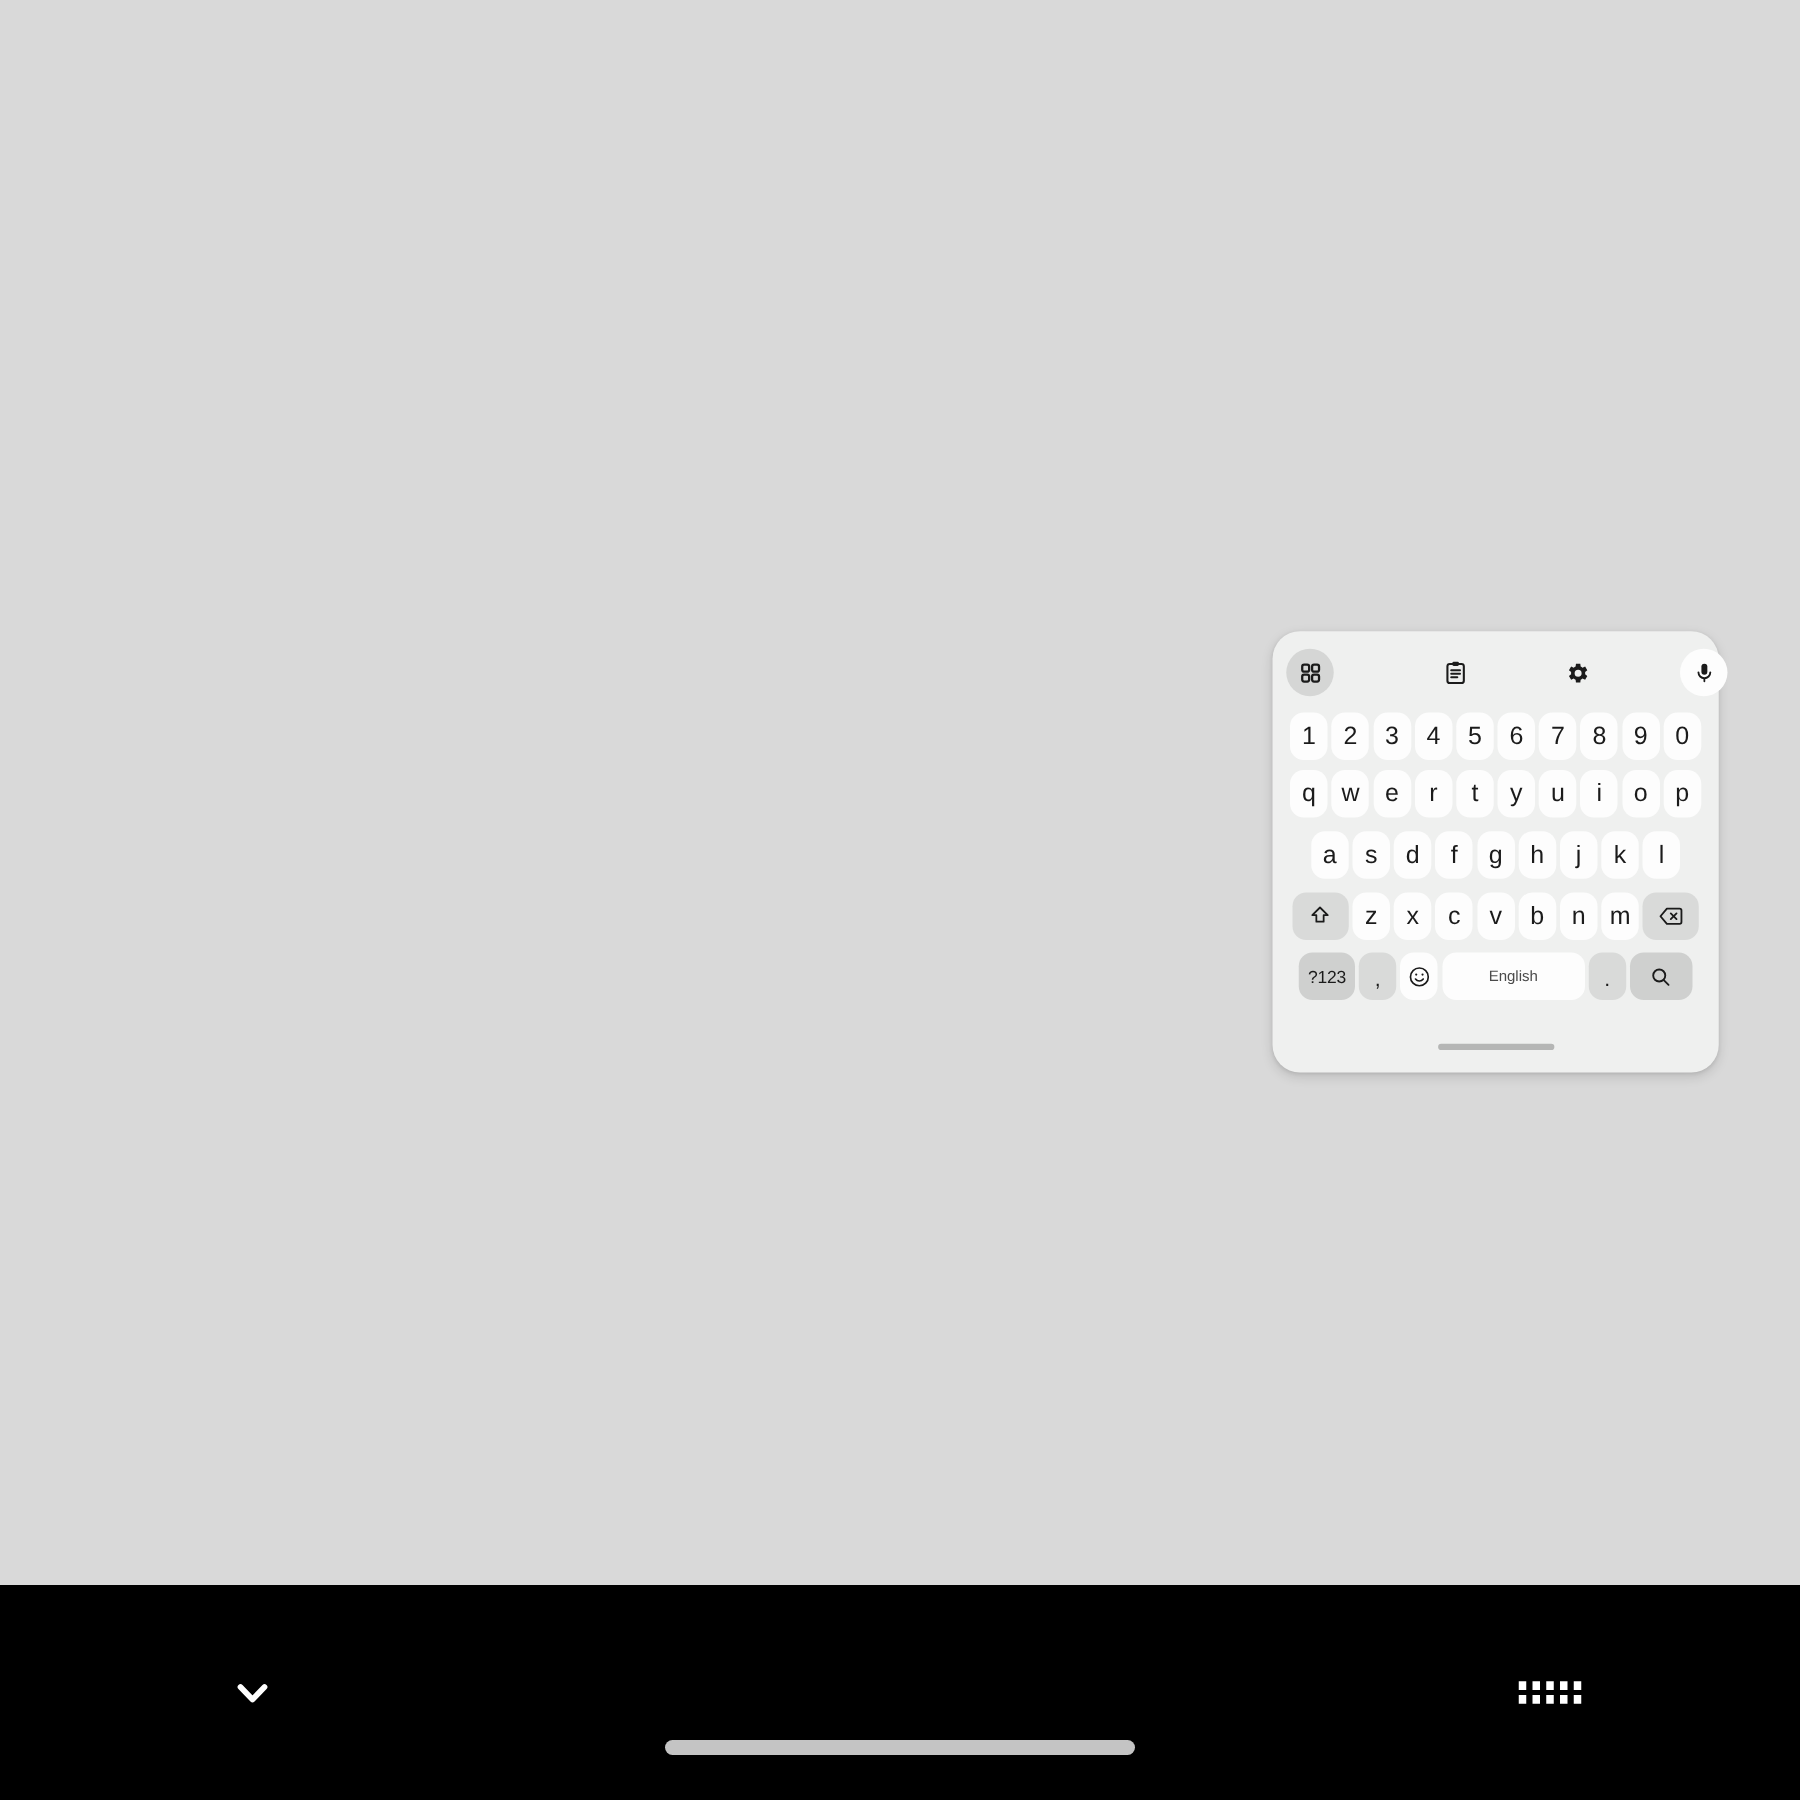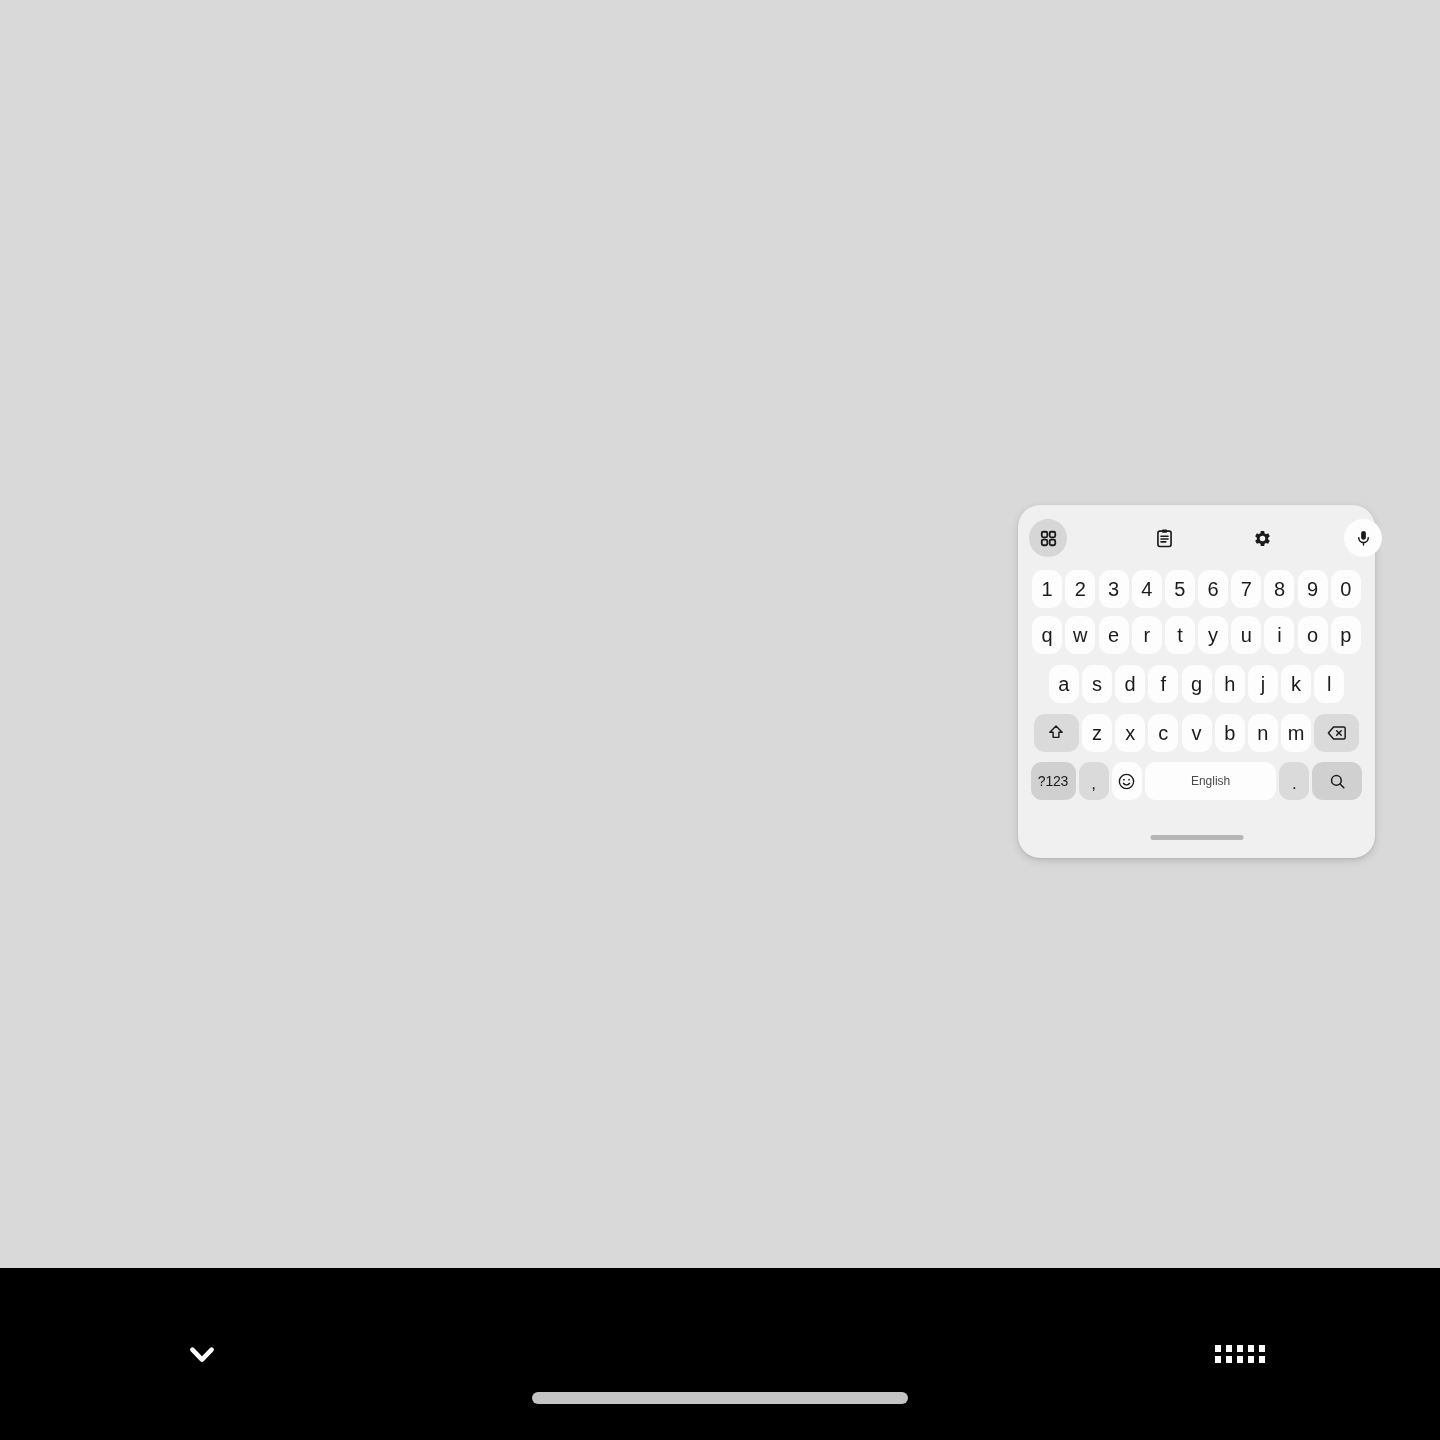--- a/index.html
+++ b/index.html
@@ -124,21 +124,21 @@
   }
   .key.k-comma,
   .key.k-period {
     width: 30px;
     font-size: 17px;
     align-items: flex-end;
     padding-bottom: 8px;
   }
   .key.k-emoji { width: 30px; }
   .key.k-space {
-    width: 131px;
+    width: 114px;
     font-size: 12px;
     color: #4a4a4a;
   }
   .key.k-enter {
     width: 50px;
   }
   .key svg { display: block; }
 
   
   #kb-handle {

